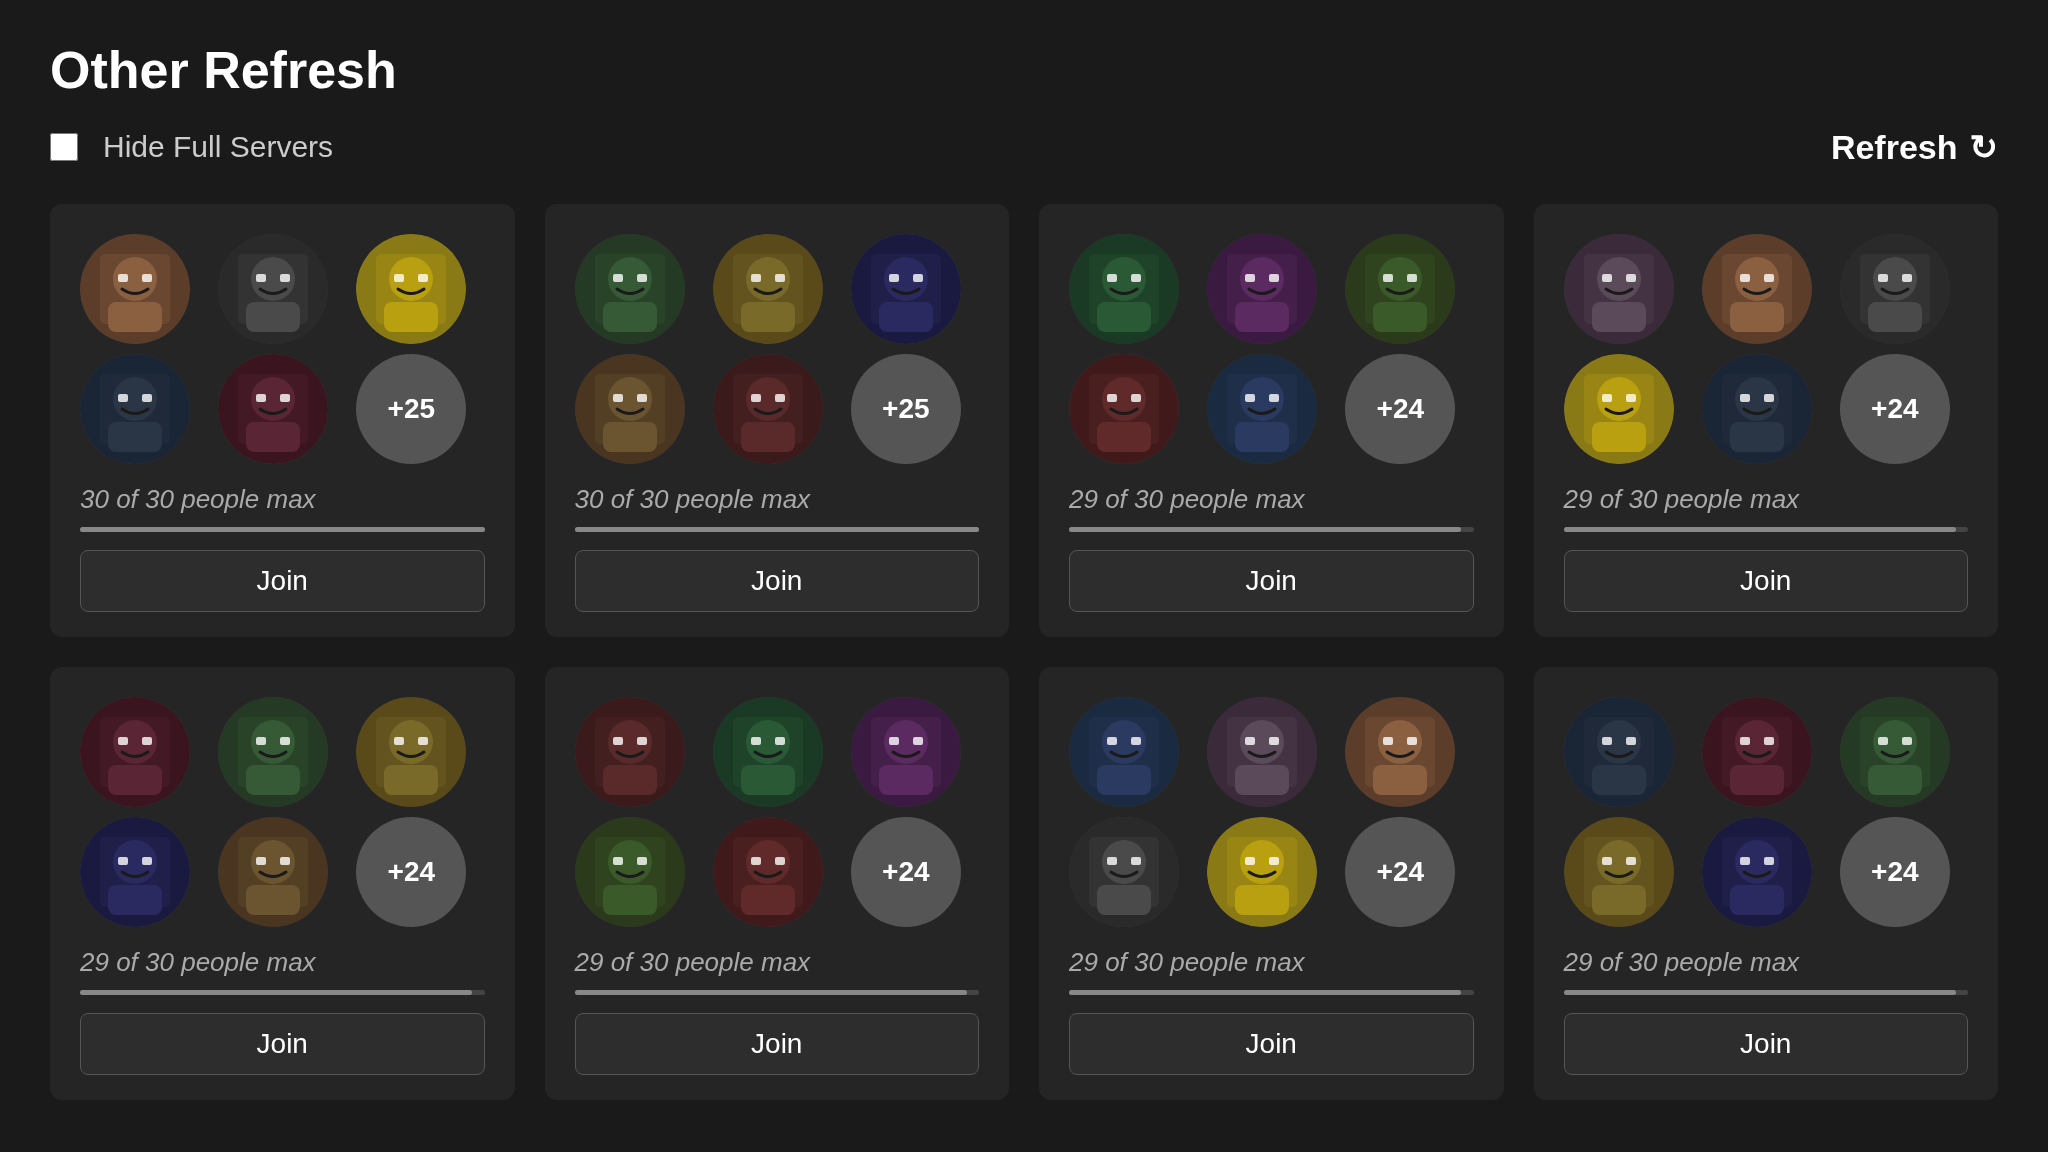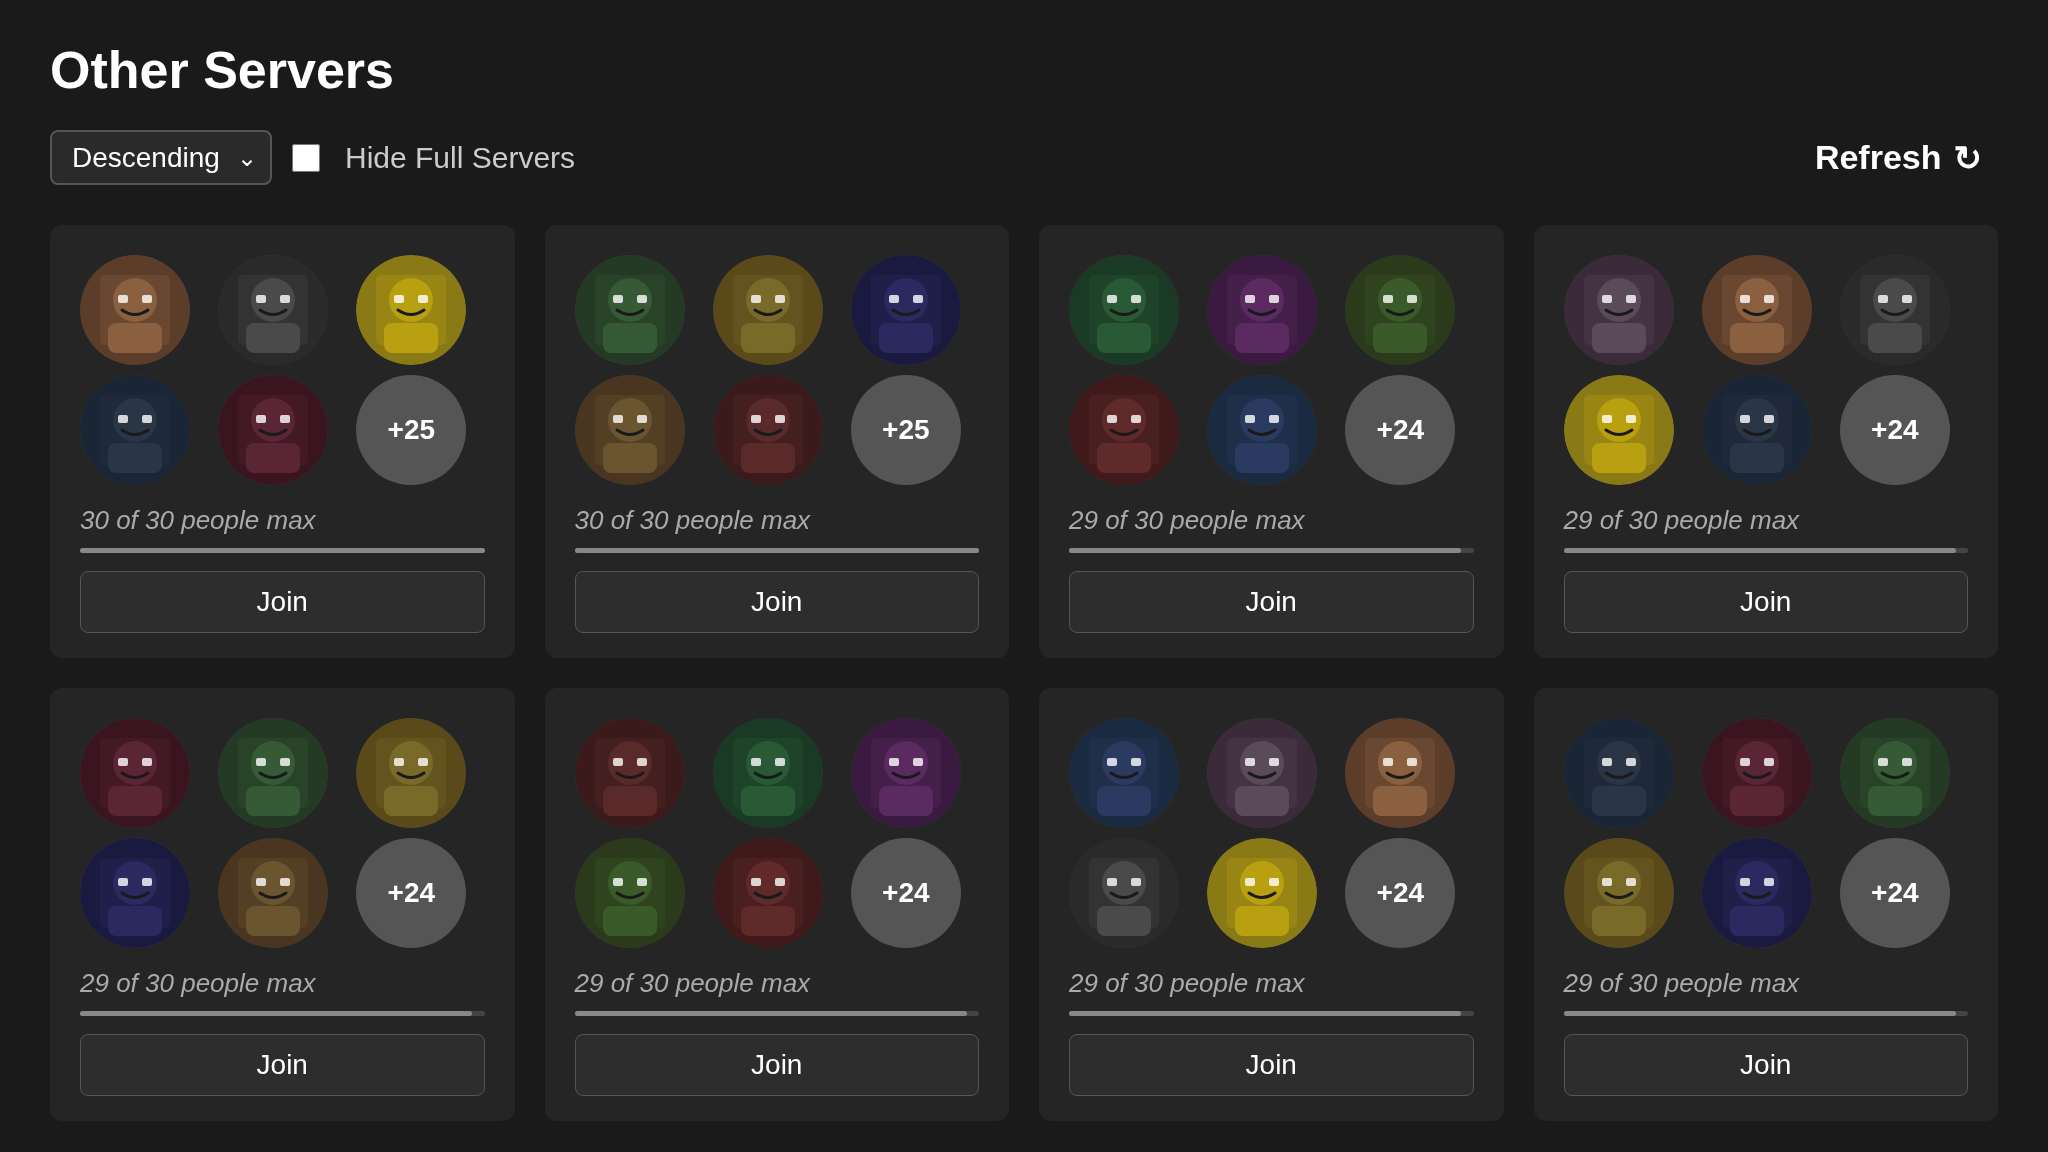--- a/index.html
+++ b/index.html
@@ -72,21 +72,21 @@
 
     .hide-full-checkbox {
       width: 28px;
       height: 28px;
       cursor: pointer;
       accent-color: #555;
     }
 
     .refresh-btn {
       position: absolute;
-      right: 16px;
+      right: 0;
       background: transparent;
       border: none;
       color: #ffffff;
       font-size: 34px;
       font-weight: 700;
       cursor: pointer;
       display: flex;
       align-items: center;
       gap: 12px;
     }
@@ -176,29 +176,23 @@
 
     
     .avatar-svg {
       width: 100%;
       height: 100%;
     }
   </style>
 </head>
 <body>
 
-<h1 class="page-title">Other Servers</h1>
+<h1 class="page-title">Other Refresh</h1>
 
 <div class="controls-bar">
-  <div class="dropdown-wrapper">
-    <select class="sort-dropdown">
-      <option>Descending</option>
-      <option>Ascending</option>
-    </select>
-  </div>
   <label class="hide-full-label">
     <input type="checkbox" class="hide-full-checkbox" style="">
     <span>Hide Full Servers</span>
   </label>
   <button class="refresh-btn">
     <span>Refresh</span>
     <span class="refresh-icon">↻</span>
   </button>
 </div>
 

